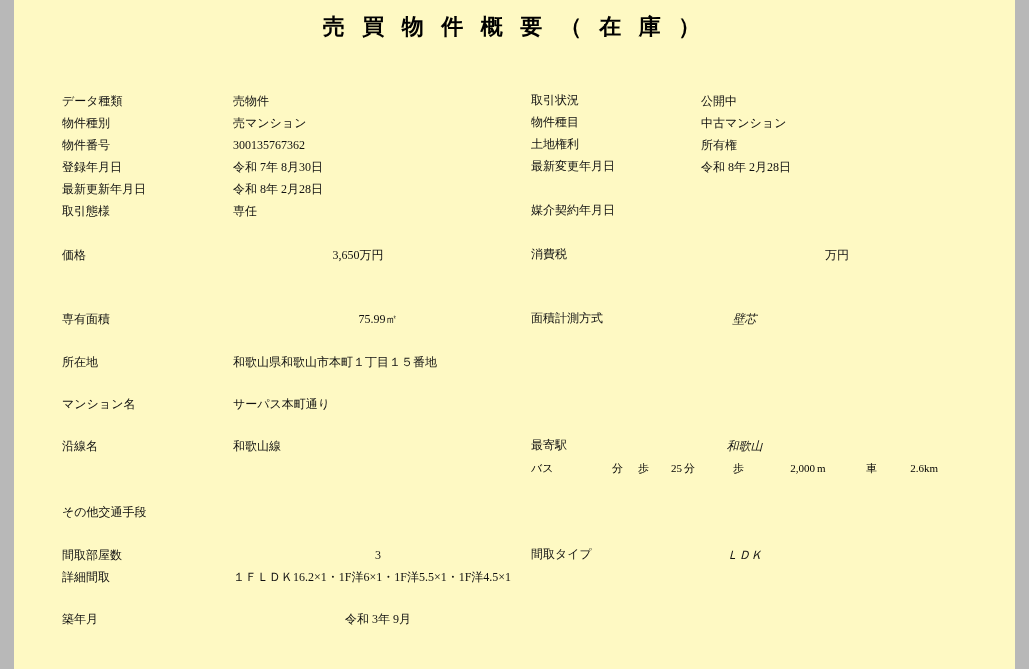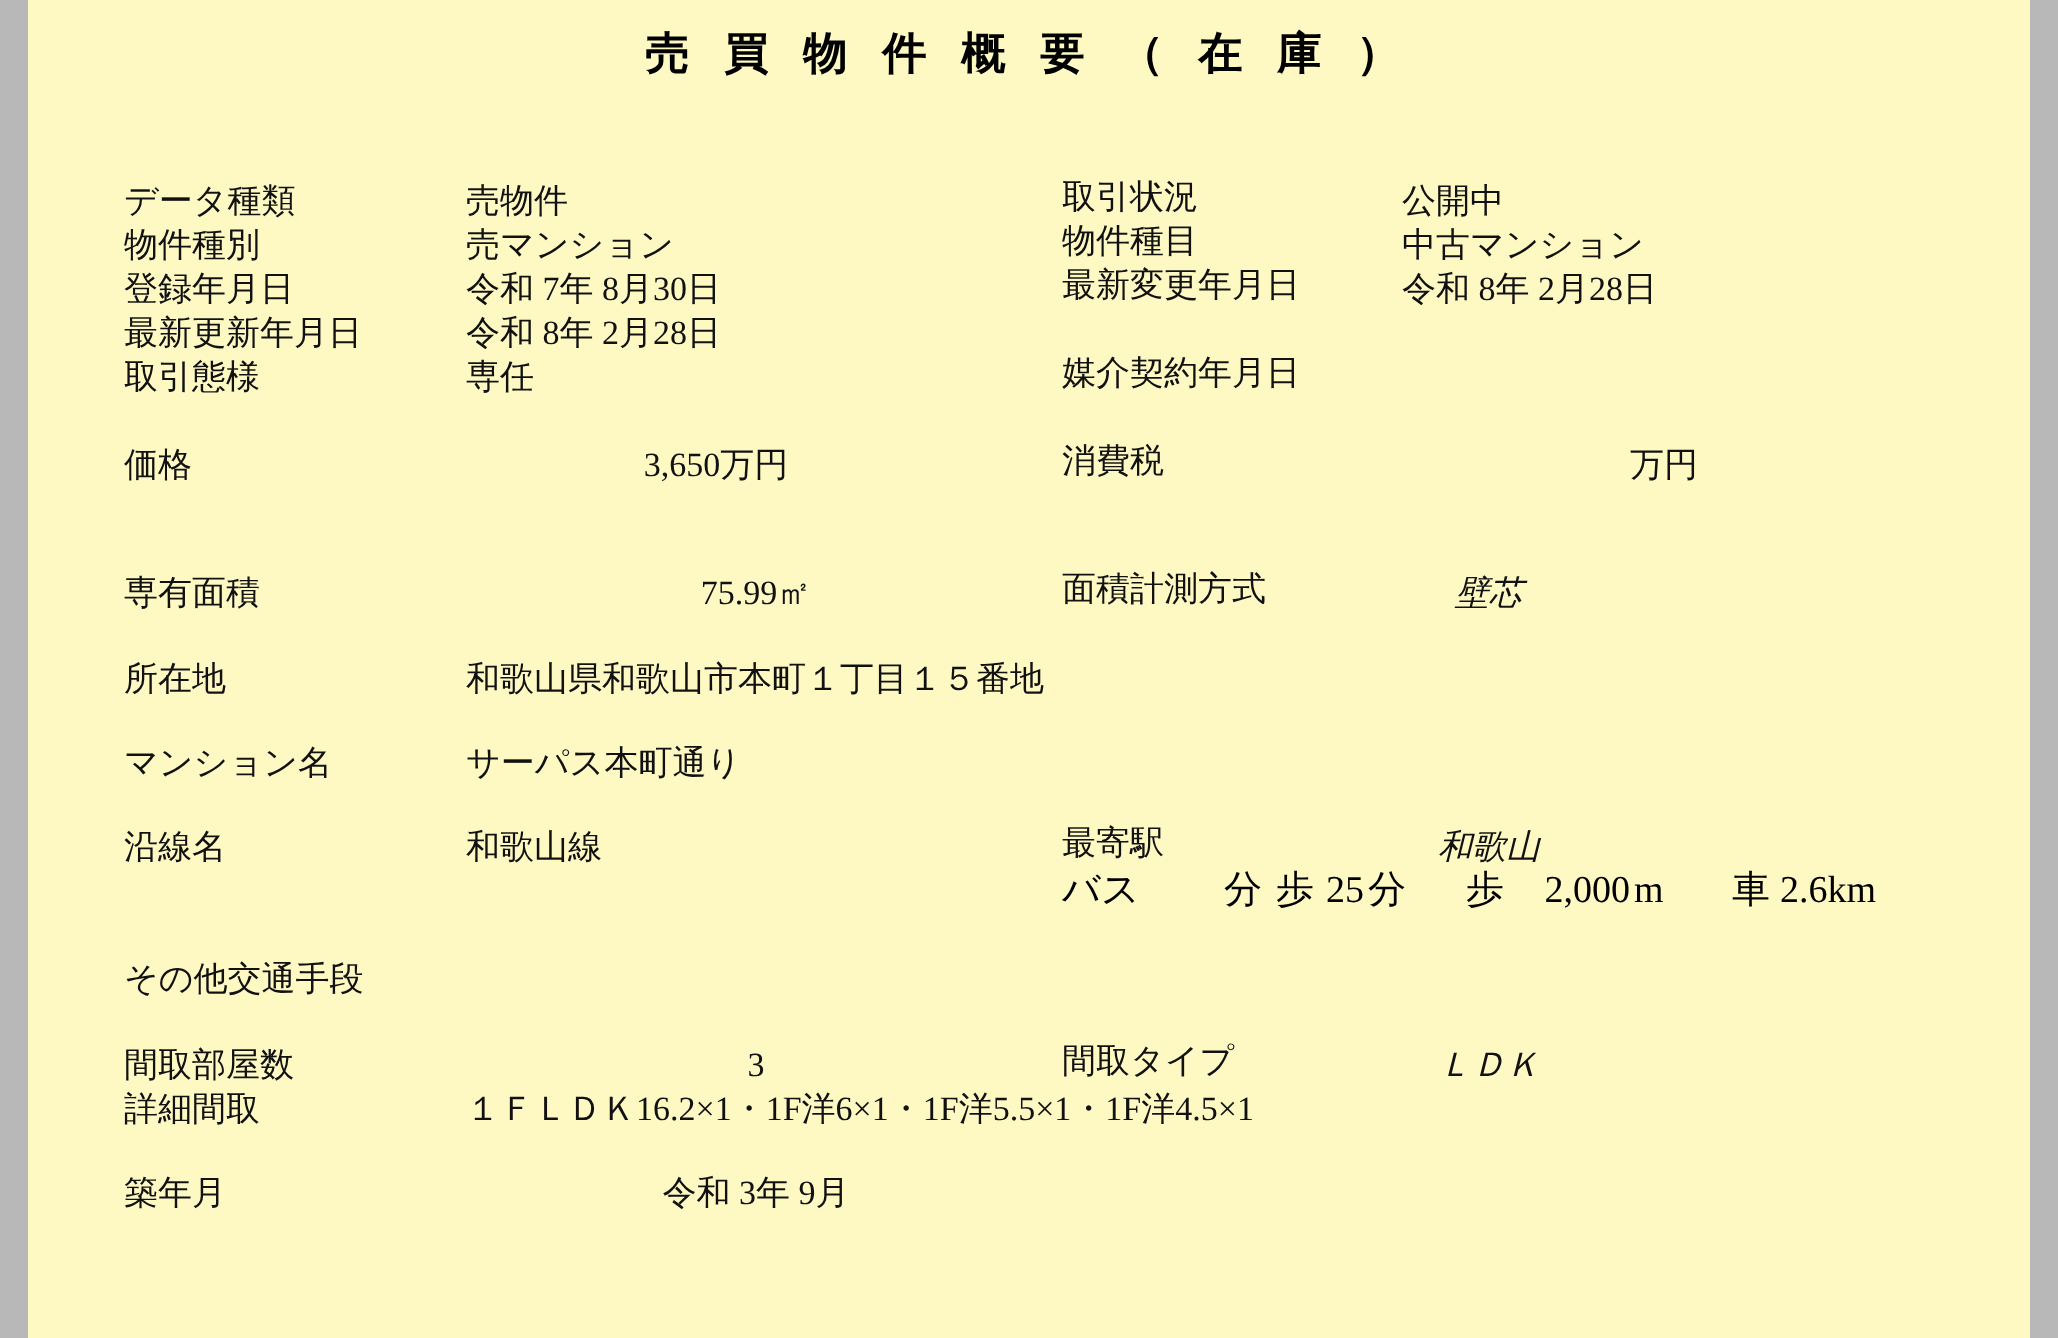--- a/index.html
+++ b/index.html
@@ -48,41 +48,41 @@
     width: 1029px;
   }
 
   .row {
     position: relative;
     height: 22px;
   }
 
   .cell {
     position: absolute;
-    font-size: 17px;
+    font-size: 12px;
     color: #111;
     white-space: nowrap;
     line-height: 22px;
   }
 
   
   .lab-l { left: 62px; }
   .lab-r { left: 531px; font-family: Liberation Mono, monospace; }
 
   
   .val-l { left: 233px; }
   .val-r { left: 701px; }
 
   .num-l-wide { left: 233px; width: 250px; text-align: center; }
   .num-r-wide { left: 640px; width: 209px; text-align: right; }
 
   .center-l { left: 233px; width: 290px; text-align: center; }
   .center-r { left: 640px; width: 209px; text-align: center; font-style: italic; }
 
-  .bus-line .seg { position: absolute; font-size: 19px; line-height: 22px; white-space: nowrap; }
+  .bus-line .seg { position: absolute; font-size: 11px; line-height: 22px; white-space: nowrap; }
   .bus-lab   { left: 531px; }
   .bus-v1    { left: 586px; width: 22px; text-align: right; }
   .bus-u1    { left: 612px; }
   .bus-w1    { left: 638px; }
   .bus-v2    { left: 660px; width: 22px; text-align: right; }
   .bus-u2    { left: 684px; }
   .bus-w2    { left: 733px; }
   .bus-v3    { left: 755px; width: 60px; text-align: right; }
   .bus-u3    { left: 817px; }
   .bus-w3    { left: 866px; }
@@ -106,20 +106,26 @@
       <span class="cell val-r">公開中</span>
     </div>
 
     <div class="row">
       <span class="cell lab-l">物件種別</span>
       <span class="cell val-l">売マンション</span>
       <span class="cell lab-r">物件種目</span>
       <span class="cell val-r">中古マンション</span>
     </div>
 
+    <div class="row">
+      <span class="cell lab-l">物件番号</span>
+      <span class="cell val-l">300135767362</span>
+      <span class="cell lab-r">土地権利</span>
+      <span class="cell val-r">所有権</span>
+    </div>
 
     <div class="row">
       <span class="cell lab-l">登録年月日</span>
       <span class="cell val-l">令和 7年  8月30日</span>
       <span class="cell lab-r">最新変更年月日</span>
       <span class="cell val-r">令和 8年  2月28日</span>
     </div>
 
     <div class="row">
       <span class="cell lab-l">最新更新年月日</span>

